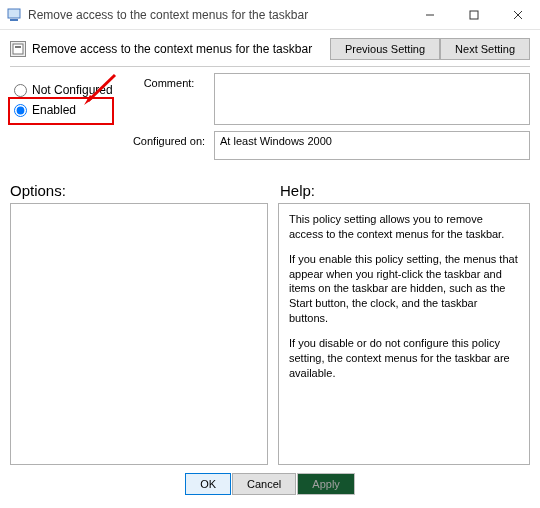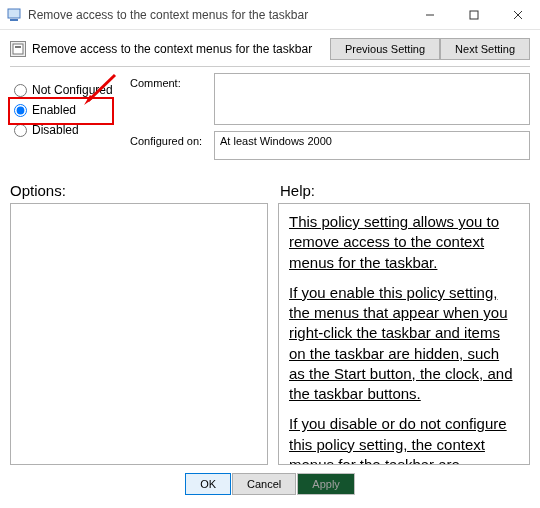--- a/index.html
+++ b/index.html
@@ -68,45 +68,44 @@
     pointer-events: none;
   }
   .arrow {
     position: absolute;
     left: 70px; top: -2px;
     width: 40px; height: 40px;
     pointer-events: none;
   }
   .fields { flex: 1; }
   .field-row { display: flex; gap: 6px; margin-bottom: 6px; align-items: flex-start; }
-  .field-label { width: 78px; text-align: left; font-size: 11px; padding-top: 4px; }
+  .field-label { width: 78px; text-align: center; font-size: 11px; padding-top: 4px; }
   .comment-box {
     flex: 1; height: 52px; border: 1px solid #b0b0b0; background: #fff;
     padding: 3px 5px; font-size: 11px; overflow: hidden;
   }
   .supported-box {
     flex: 1; height: 29px; border: 1px solid #b0b0b0; background: #fff;
     padding: 3px 5px; font-size: 11px;
   }
   .mid-labels {
     display: flex; margin-top: 16px; margin-bottom: 4px;
   }
   .mid-labels .lab { font-size: 15px; }
   .mid-labels .options-lab { width: 270px; }
   .panes { display: flex; gap: 10px; }
   .pane {
     border: 1px solid #b0b0b0;
     background: #fff;
     height: 262px;
     flex: 1;
     padding: 8px 10px;
-    font-size: 15px;
+    font-size: 11px;
     line-height: 1.35;
     overflow: hidden;
-    text-decoration: underline;
   }
   .pane.options { width: 258px; flex: none; }
   .pane p { margin-bottom: 10px; }
   .footer {
     display: flex; justify-content: center; gap: 1px;
     padding: 8px 10px;
   }
 </style>
 </head>
 <body>
@@ -164,24 +163,20 @@
 
     <div class="radios">
       <label class="radio-row">
         <input type="radio" name="cfg" style="">
         <span>Not Configured</span>
       </label>
       <label class="radio-row">
         <input type="radio" name="cfg" checked="" style="">
         <span>Enabled</span>
       </label>
-      <label class="radio-row">
-        <input type="radio" name="cfg" style="">
-        <span>Disabled</span>
-      </label>
     </div>
 
     <div class="fields">
       <div class="field-row">
         <span class="field-label">Comment:</span>
         <div class="comment-box"></div>
       </div>
       <div class="field-row">
         <span class="field-label">Configured on:</span>
         <div class="supported-box">At least Windows 2000</div>

